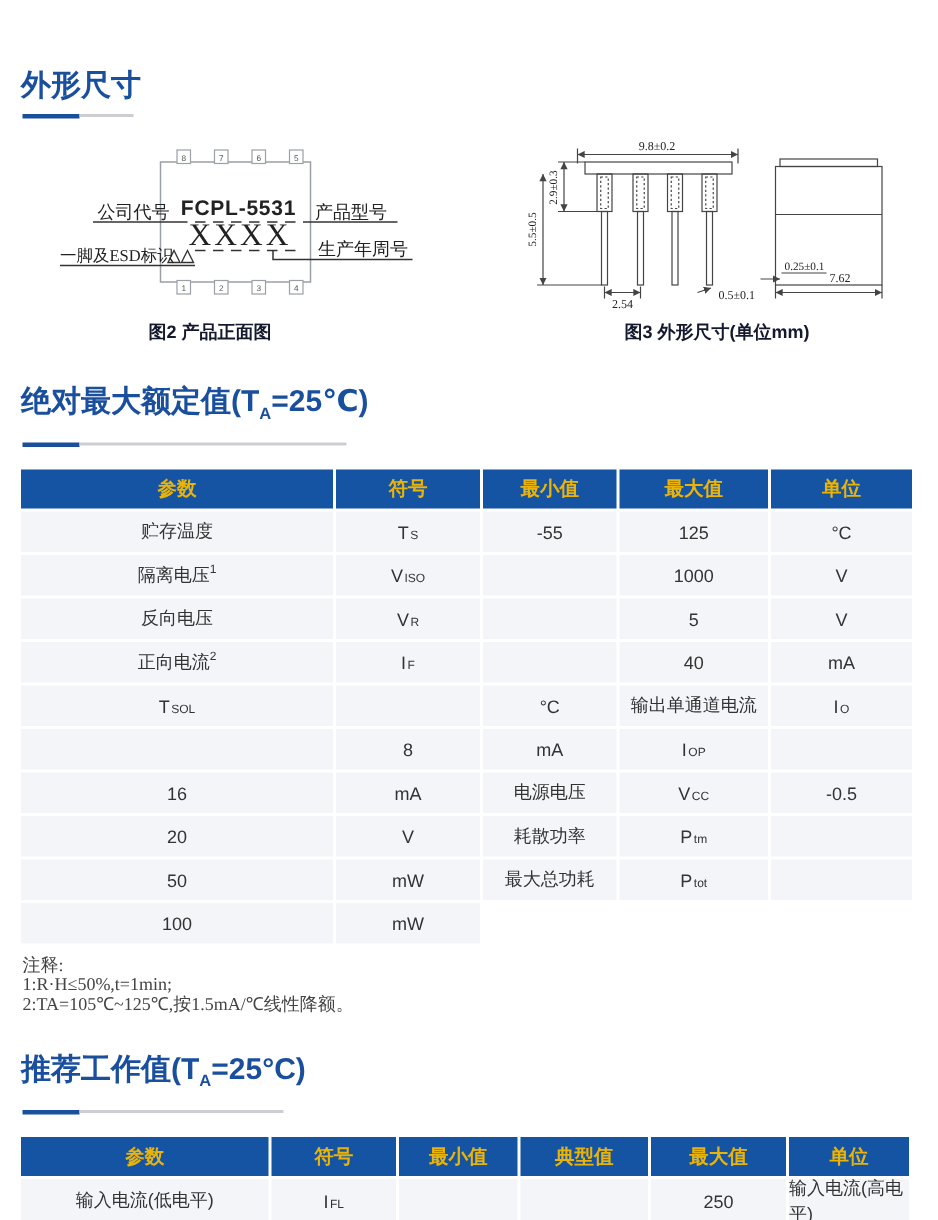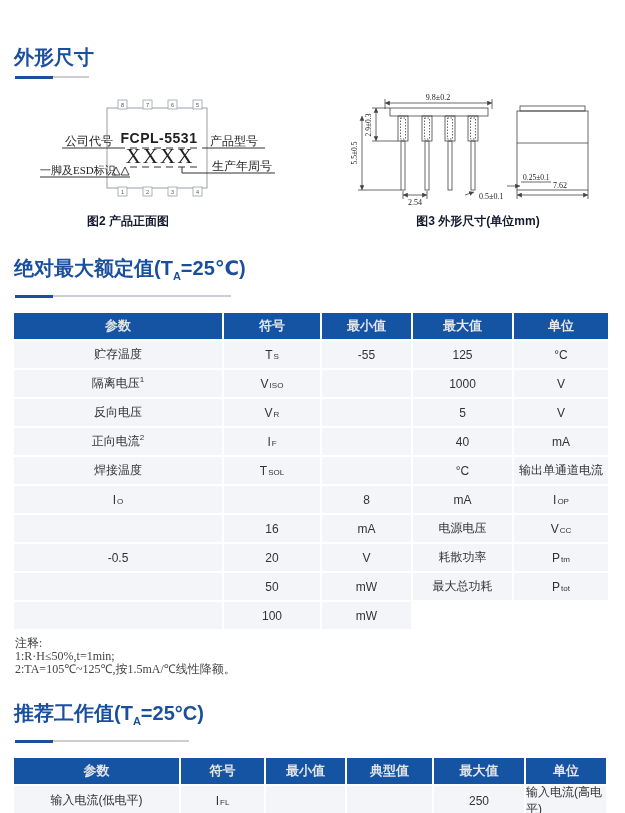--- a/index.html
+++ b/index.html
@@ -11,21 +11,21 @@
   .rule .blue{width:38px;height:3px;background:#1a4f9e;}
   .rule .gray{flex:1;height:2px;background:#ccced3;}
   .figures{position:relative;height:158px;margin-top:2px;}
   .fig-svg{position:absolute;}
   .caption{position:absolute;top:132px;width:160px;text-align:center;
            font-size:12px;font-weight:bold;color:#14192e;}
   
   .tbl{display:grid;gap:2px;background:#fff;margin:15px 14px 0 14px;width:594px;box-sizing:border-box;}
   .t1{grid-template-columns:208px 96px 89px 99px 94px;}
   .t2{grid-template-columns:165px 83px 79px 85px 90px 80px;}
-  .th{background:#1553a3;color:#e5e5e5;font-size:13px;font-weight:bold;
+  .th{background:#1553a3;color:#eab308;font-size:13px;font-weight:bold;
       display:flex;align-items:center;justify-content:center;height:26px;}
   .td{background:#f3f5f9;color:#333;font-size:12px;
       display:flex;align-items:center;justify-content:center;height:27px;}
   .t2 .td{height:29px;}
   .td sub{font-size:8px;line-height:1;transform:translateY(2px);margin-left:1px;}
   .td sup{font-size:8px;line-height:1;transform:translateY(-4px);}
   .notes{margin:8px 0 0 15px;font-size:12px;color:#444;line-height:13px;font-family:Liberation Serif, serif;}
   .sec2{margin-top:16px;}
   .sec3{margin-top:24px;}
   .pad-top{height:12px;}
@@ -95,21 +95,21 @@
         <line x1="32" y1="55" x2="88" y2="55" stroke="#333" stroke-width="1"></line>
         <line x1="172" y1="55" x2="235" y2="55" stroke="#333" stroke-width="1"></line>
         <polyline points="152,74 152,80 245,80" fill="none" stroke="#333" stroke-width="1"></polyline>
         <line x1="10" y1="84" x2="100" y2="84" stroke="#333" stroke-width="1"></line>
 
         <text class="lbl" x="35" y="52">公司代号</text>
         <text class="lbl" x="180" y="52">产品型号</text>
         <text class="lbl" x="182" y="77">生产年周号</text>
         <text class="lbl-s" x="10" y="81">一脚及ESD标识</text>
       </svg>
-      <div class="caption" style="left:48px">图2 产品正面图</div>
+      <div class="caption" style="left:60px">图2 产品正面图</div>
 
       <svg class="fig-svg" style="left:345px;top:6px" width="280" height="126" viewBox="0 0 280 126">
         <defs>
           <marker id="aE" markerWidth="8" markerHeight="8" refX="6" refY="3" orient="auto">
             <path d="M0,0 L6,3 L0,6 z" fill="#444"></path>
           </marker>
           <marker id="aS" markerWidth="8" markerHeight="8" refX="0" refY="3" orient="auto">
             <path d="M6,0 L0,3 L6,6 z" fill="#444"></path>
           </marker>
         </defs>
@@ -230,24 +230,20 @@
         </div>
       <div class="td">
           <span>I</span>
           <sub>F</sub>
         </div>
       <div class="td"></div>
       <div class="td">40</div>
       <div class="td">mA</div>
 
       <div class="td">
-          <span>焊接温度</span>
-          <sup></sup>
-        </div>
-      <div class="td">
           <span>T</span>
           <sub>SOL</sub>
         </div>
       <div class="td"></div>
       <div class="td">°C</div>
 
       <div class="td">
           <span>输出单通道电流</span>
           <sup></sup>
         </div>

